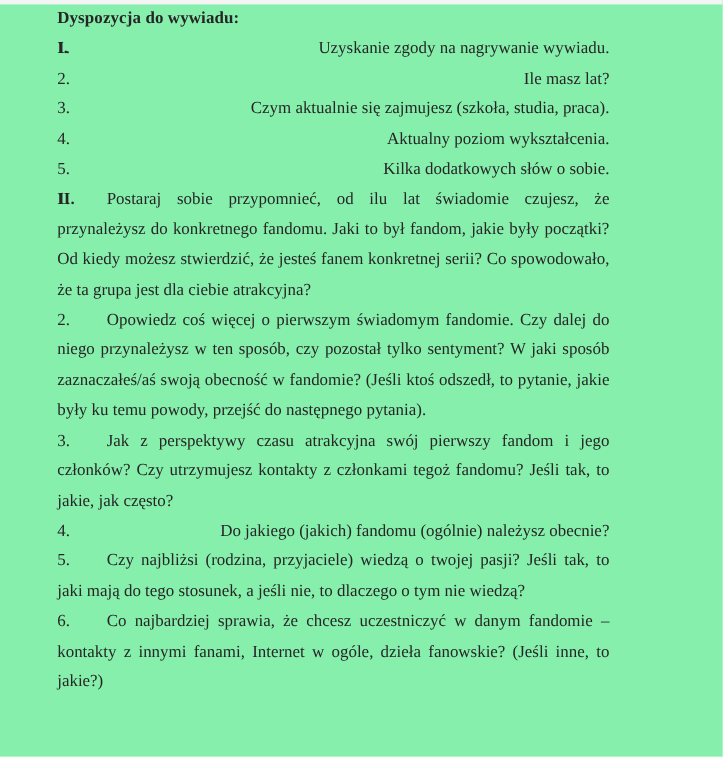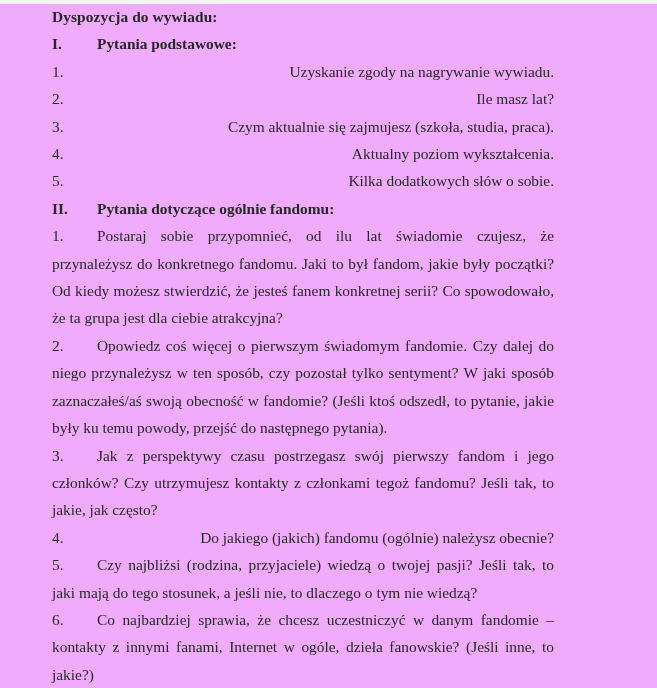--- a/index.html
+++ b/index.html
@@ -12,21 +12,21 @@
     background: #ffffff;
     font-family: "Liberation Serif", "DejaVu Serif", serif;
     color: #262626;
     overflow: hidden;
   }
 
   #page {
     position: relative;
     width: 657px;
     height: 688px;
-    background: #f0abfc;
+    background: #86efac;
     box-sizing: border-box;
   }
 
   
   #scan-top-band {
     position: absolute;
     top: 0;
     left: 0;
     width: 657px;
     height: 4px;
@@ -100,21 +100,20 @@
 
 <div id="page">
   <div id="scan-top-band"></div>
 
   <div id="content">
 
     <p class="doc-title">Dyspozycja do wywiadu:</p>
 
     <p class="roman-heading">
       <span class="marker">I.</span>
-      <span class="label">Pytania podstawowe:</span>
     </p>
 
     <p class="numbered-item short">
       <span class="marker">1.</span>
       <span class="body">Uzyskanie zgody na nagrywanie wywiadu.</span>
     </p>
     <p class="numbered-item short">
       <span class="marker">2.</span>
       <span class="body">Ile masz lat?</span>
     </p>
@@ -126,34 +125,33 @@
       <span class="marker">4.</span>
       <span class="body">Aktualny poziom wykształcenia.</span>
     </p>
     <p class="numbered-item short">
       <span class="marker">5.</span>
       <span class="body">Kilka dodatkowych słów o sobie.</span>
     </p>
 
     <p class="roman-heading">
       <span class="marker">II.</span>
-      <span class="label">Pytania dotyczące ogólnie fandomu:</span>
     </p>
 
     <p class="numbered-item">
       <span class="marker">1.</span>
       <span class="body">Postaraj sobie przypomnieć, od ilu lat świadomie czujesz, że przynależysz do konkretnego fandomu. Jaki to był fandom, jakie były początki? Od kiedy możesz stwierdzić, że jesteś fanem konkretnej serii? Co spowodowało, że ta grupa jest dla ciebie atrakcyjna?</span>
     </p>
     <p class="numbered-item">
       <span class="marker">2.</span>
       <span class="body">Opowiedz coś więcej o pierwszym świadomym fandomie. Czy dalej do niego przynależysz w ten sposób, czy pozostał tylko sentyment? W jaki sposób zaznaczałeś/aś swoją obecność w fandomie? (Jeśli ktoś odszedł, to pytanie, jakie były ku temu powody, przejść do następnego pytania).</span>
     </p>
     <p class="numbered-item">
       <span class="marker">3.</span>
-      <span class="body">Jak z perspektywy czasu postrzegasz swój pierwszy fandom i jego członków? Czy utrzymujesz kontakty z członkami tegoż fandomu? Jeśli tak, to jakie, jak często?</span>
+      <span class="body">Jak z perspektywy czasu atrakcyjna swój pierwszy fandom i jego członków? Czy utrzymujesz kontakty z członkami tegoż fandomu? Jeśli tak, to jakie, jak często?</span>
     </p>
     <p class="numbered-item short">
       <span class="marker">4.</span>
       <span class="body">Do jakiego (jakich) fandomu (ogólnie) należysz obecnie?</span>
     </p>
     <p class="numbered-item">
       <span class="marker">5.</span>
       <span class="body">Czy najbliżsi (rodzina, przyjaciele) wiedzą o twojej pasji? Jeśli tak, to jaki mają do tego stosunek, a jeśli nie, to dlaczego o tym nie wiedzą?</span>
     </p>
     <p class="numbered-item">

